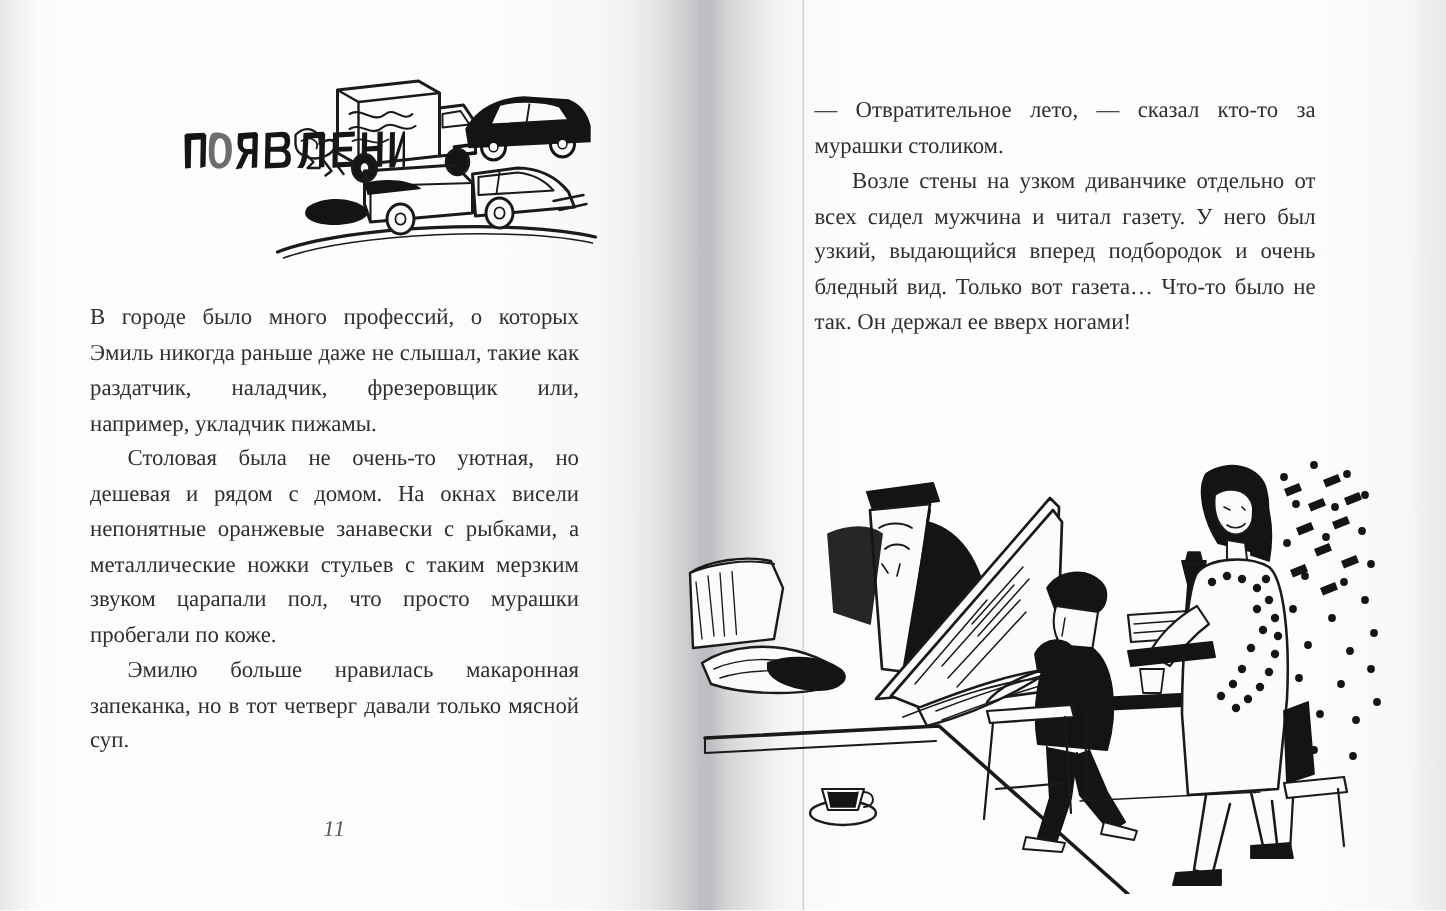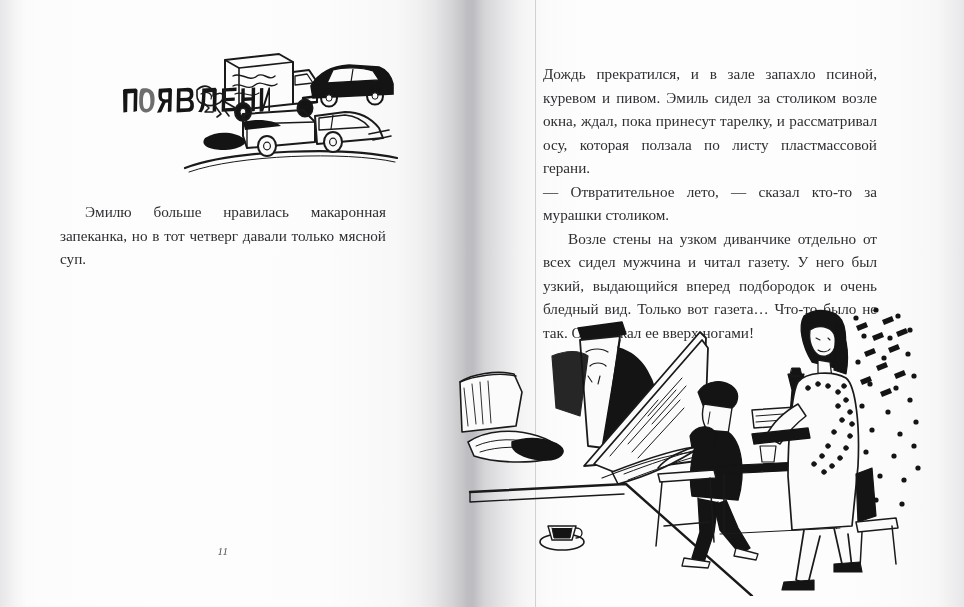--- a/index.html
+++ b/index.html
@@ -88,21 +88,21 @@
 
   #left-body  { top: 200px; }
   #right-body { top: 62px; }
 
   .page-number {
     position: absolute;
     left: 0; width: 326px;
     top: 545px;
     text-align: center;
     font-style: italic;
-    font-size: 11px;
+    font-size: 15px;
     color: #55555c;
     letter-spacing: 0.5px;
   }
 
   
   .chapter-heading {
     position: absolute;
     left: 60px;
     top: 80px;
     width: 150px;
@@ -150,20 +150,22 @@
           <path d="M121.4 8.4 L124.8 8.2 L124.7 17.6 L131.6 17.2 L131.7 7.8 L135.2 7.6 L134.8 31 L131.4 31.4 L131.5 20.6 L124.6 21 L124.5 31.6 L121 31.9 Z"></path>
 
           <path d="M140 8.2 L143.3 8 L143.1 25 L148.6 7.6 L152 7.4 L151.6 31 L148.3 31.3 L148.5 14.6 L143.1 31.6 L139.6 31.8 Z"></path>
 
           <path d="M156 8 L160 7.8 L159.8 30.8 L156 31.1 Z" opacity="0"></path>
         </g>
       </svg>
     </div>
 
     <div class="body-text" id="left-body">
+        <p class="">В городе было много профессий, о которых Эмиль никогда раньше даже не слышал, такие как раздатчик, наладчик, фрезеровщик или, например, укладчик пижамы.</p>
+        <p class="indent">Столовая была не очень-то уютная, но дешевая и рядом с домом. На окнах висели непонятные оранжевые занавески с рыбками, а металлические ножки стульев с таким мерзким звуком царапали пол, что просто мурашки пробегали по коже.</p>
         <p class="indent">Эмилю больше нравилась макаронная запеканка, но в тот четверг давали только мясной суп.</p>
       </div>
 
     <div class="page-number">11</div>
   </div>
 
   <div class="illus" id="illus-cars">
     <svg viewBox="0 0 216 140" xmlns="http://www.w3.org/2000/svg">
       <g stroke="#1a1a1a" fill="none" stroke-linecap="round" stroke-linejoin="round">
 
@@ -217,21 +219,20 @@
         <path d="M186 96 L206 92 M190 102 L208 98" stroke-width="1.6"></path>
       </g>
 
       <path d="M22 100 C34 92, 52 94, 60 100 C68 106, 54 112, 40 112 C28 112, 16 108, 22 100 Z" fill="#141414"></path>
       <path d="M60 84 C74 80, 92 82, 98 88 L62 92 Z" fill="#141414"></path>
     </svg>
   </div>
 
   <div class="page page-right">
     <div class="body-text" id="right-body">
-        <p class="">Дождь прекратился, и в зале запахло псиной, куревом и пивом. Эмиль сидел за столиком возле окна, ждал, пока принесут тарелку, и рассматривал осу, которая ползала по листу пластмассовой герани.</p>
         <p class="">— Отвратительное лето, — сказал кто-то за мурашки столиком.</p>
         <p class="indent">Возле стены на узком диванчике отдельно от всех сидел мужчина и читал газету. У него был узкий, выдающийся вперед подбородок и очень бледный вид. Только вот газета… Что-то было не так. Он держал ее вверх ногами!</p>
       </div>
   </div>
 
   <div class="illus" id="illus-cafe">
     <svg viewBox="0 0 470 300" xmlns="http://www.w3.org/2000/svg">
       <g stroke="#1a1a1a" fill="none" stroke-linecap="round" stroke-linejoin="round">
 
         <path d="M8 86 C20 78, 44 74, 62 78 L70 96 L64 130 L10 136 Z" stroke-width="1.6" fill="#fbfbfb"></path>

